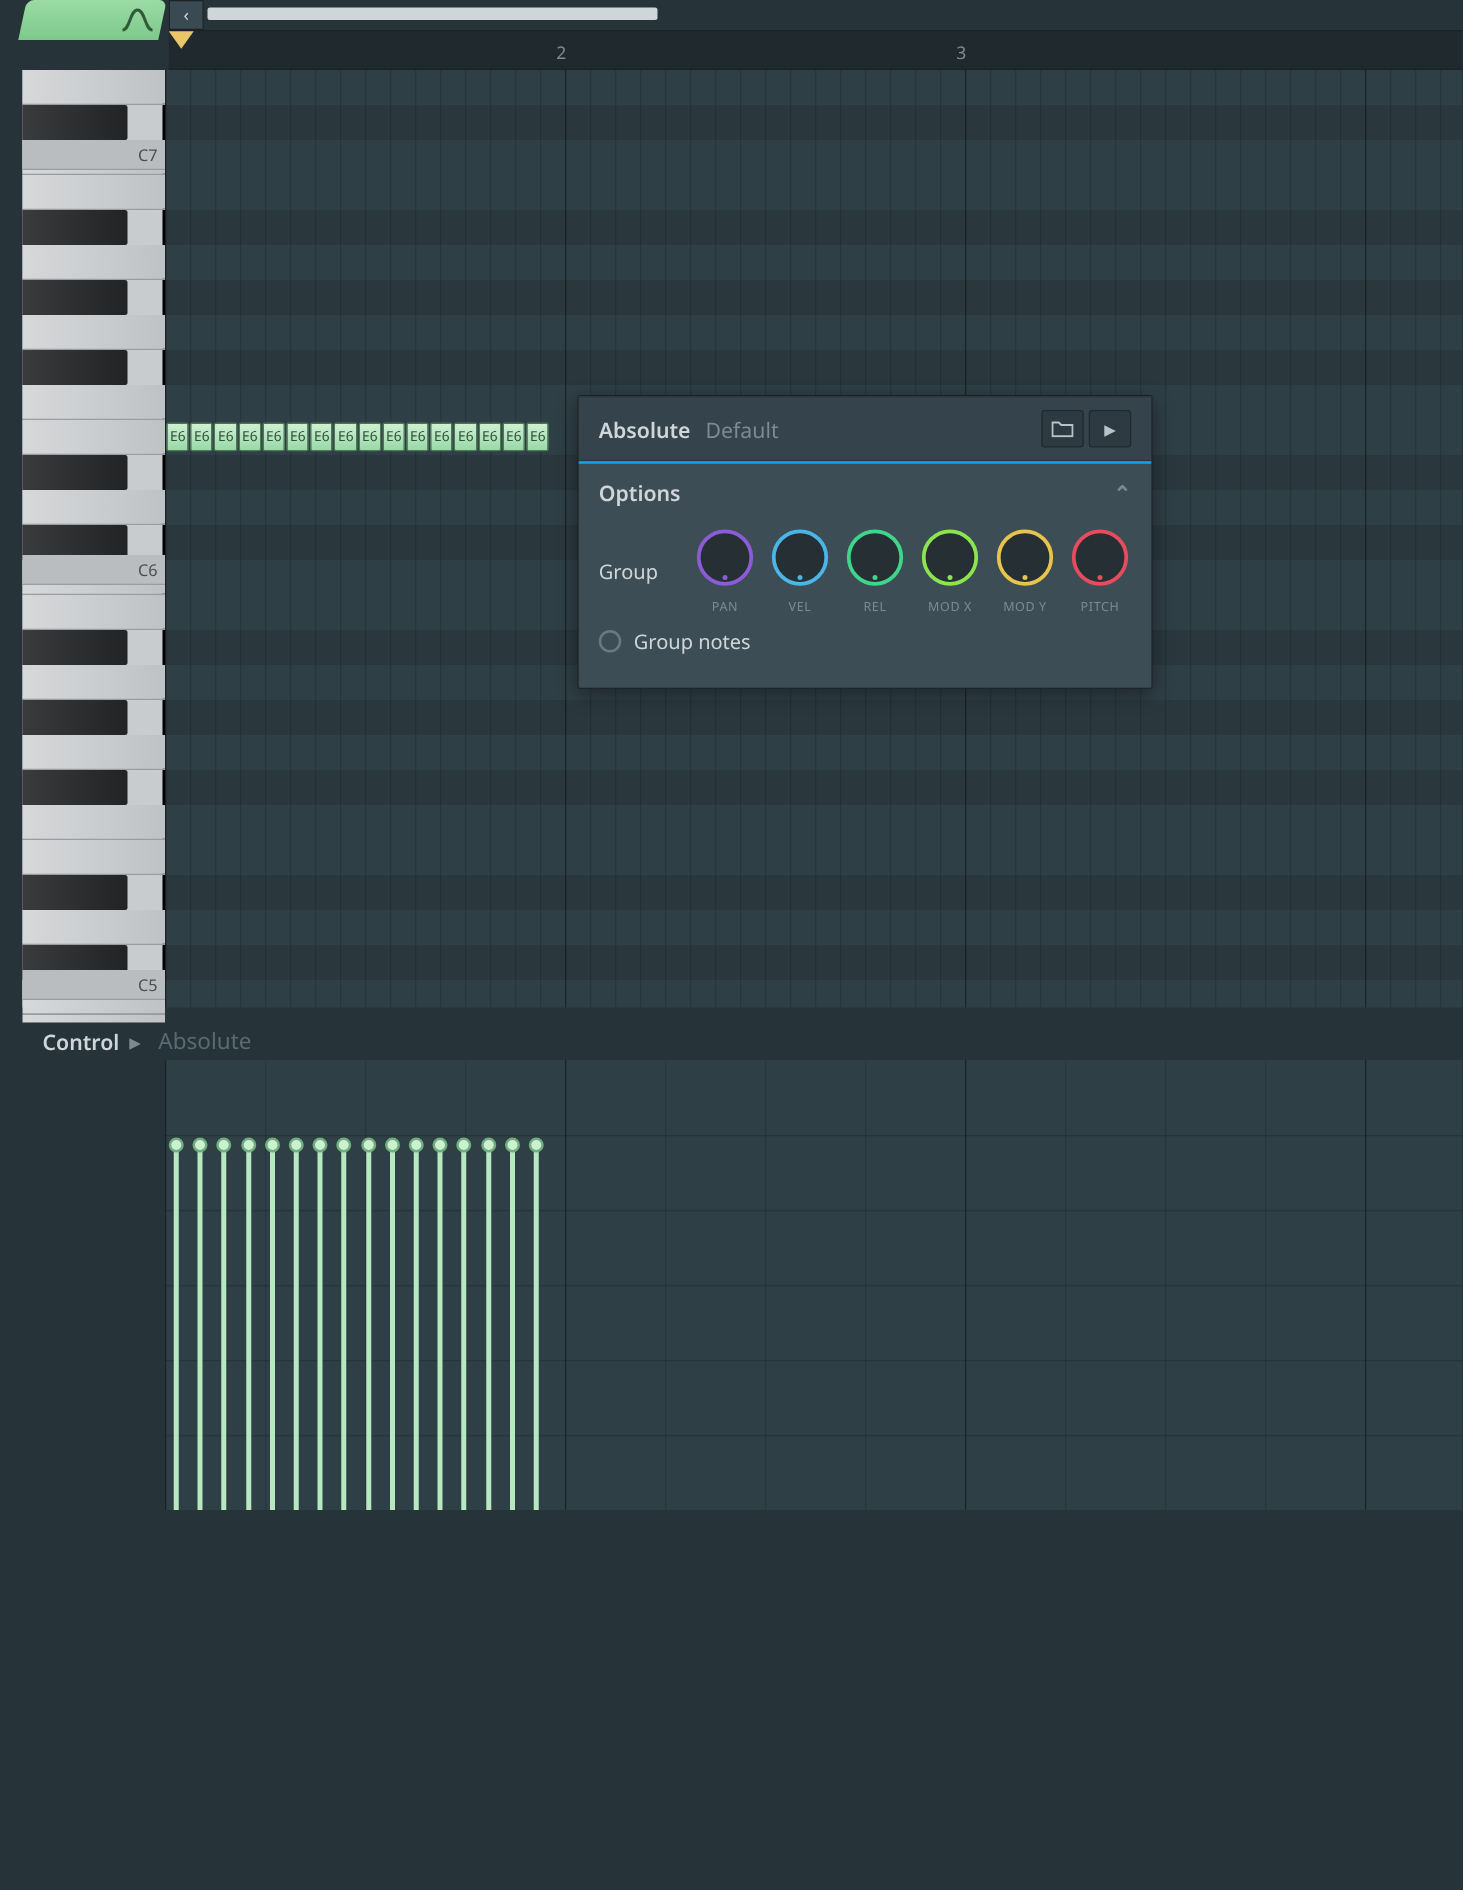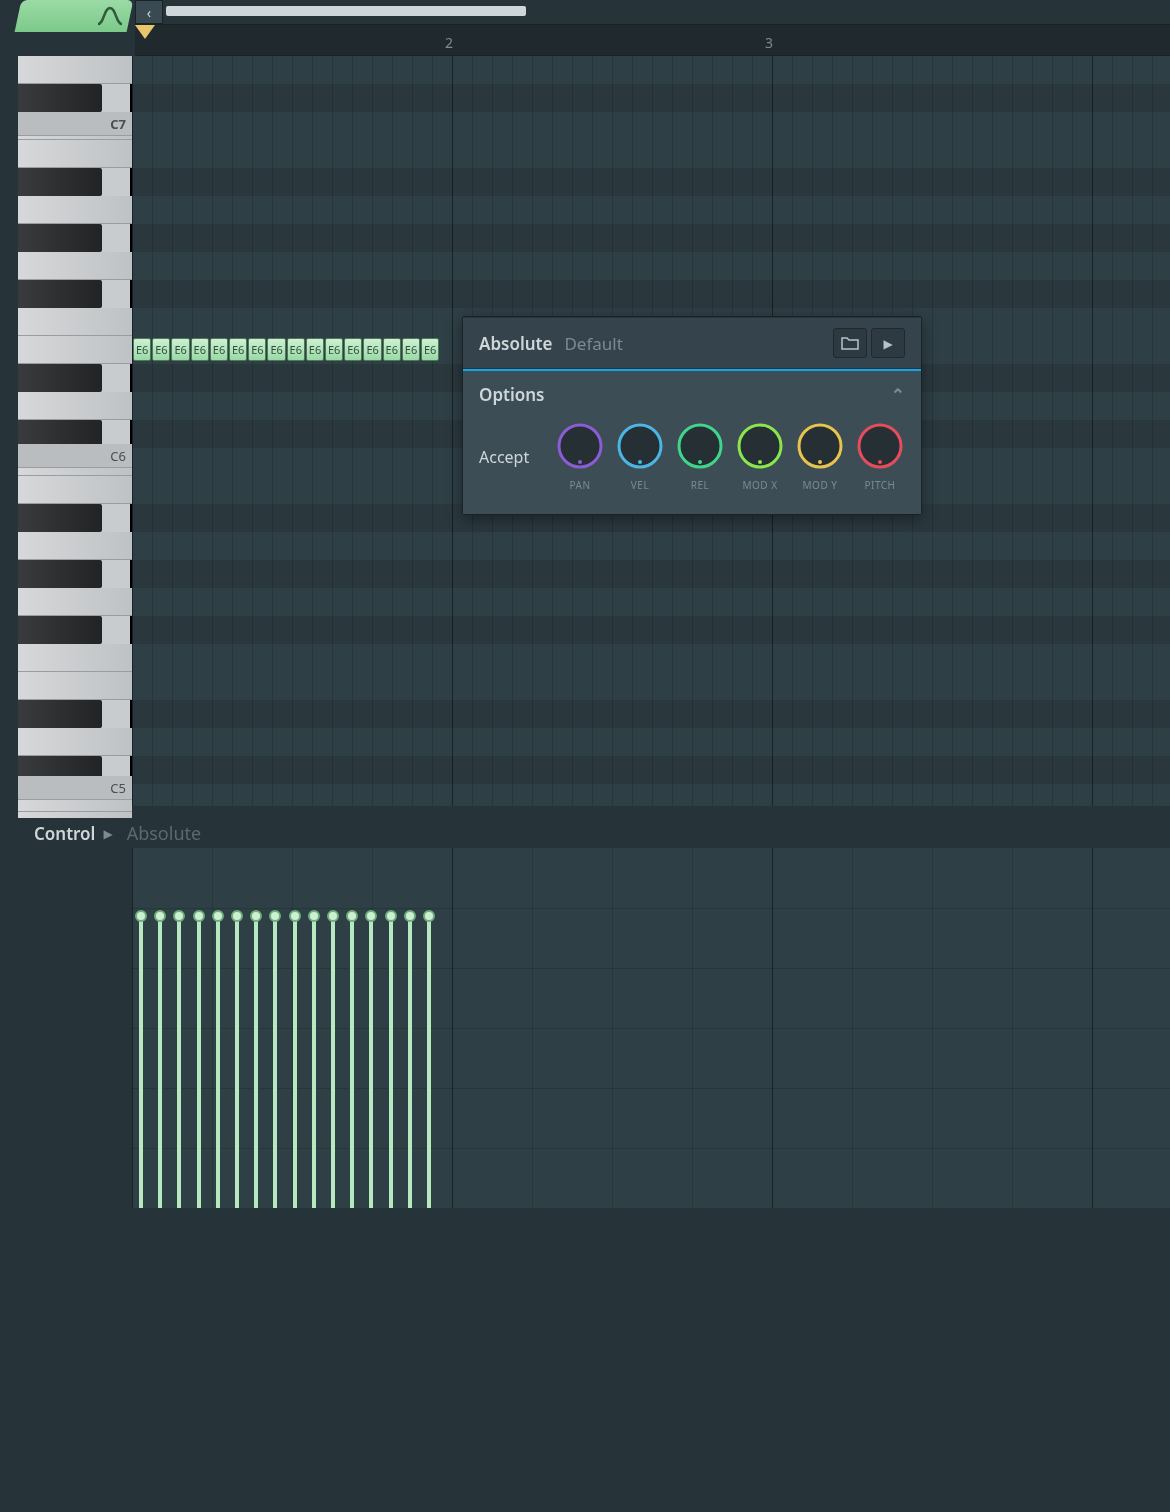--- a/index.html
+++ b/index.html
@@ -146,21 +146,21 @@
       <div class="blackkey" style="top: 504px;"></div>
       <div class="whitekey" style="top: 532px;"></div>
       <div class="blackkey" style="top: 560px;"></div>
       <div class="whitekey" style="top: 588px;"></div>
       <div class="whitekey" style="top: 616px;"></div>
       <div class="blackkey" style="top: 644px;"></div>
       <div class="whitekey" style="top: 672px;"></div>
       <div class="blackkey" style="top: 700px;"></div>
       <div class="whitekey" style="top: 728px;"></div>
       <div class="whitekey" style="top: 756px;"></div>
-      <div class="whitekey label" style="top: 56px; height: 24px; background: rgb(186, 189, 191); font-weight: bold;">C7</div>
+      <div class="whitekey label" style="top: 56px; height: 24px; background: rgb(186, 189, 191);">C7</div>
       <div class="whitekey label" style="top: 388px; height: 24px; background: rgb(186, 189, 191);">C6</div>
       <div class="whitekey label" style="top: 720px; height: 24px; background: rgb(186, 189, 191);">C5</div>
     </div>
 
 <div class="grid" id="grid">
       <div class="row dark" style="top: 28px;"></div>
       <div class="row dark" style="top: 112px;"></div>
       <div class="row dark" style="top: 168px;"></div>
       <div class="row dark" style="top: 224px;"></div>
       <div class="row dark" style="top: 308px;"></div>
@@ -317,21 +317,21 @@
   </div>
 
   <div class="dlg-body">
     <div class="opt-head">
       <span>Options</span>
       <span class="chev">⌃</span>
     </div>
     <div class="opt-content">
 
       <div class="krow" style="margin-bottom:6px">
-        <span class="klabel">Accept</span>
+        <span class="klabel">Group</span>
         <div id="level-knobs" style="display:flex">
               <div class="ringwrap">
                 <svg class="ring-svg" viewBox="0 0 48 48">
                   <circle cx="24" cy="24" r="20" fill="#262f33"></circle>
                   <circle cx="24" cy="24" r="21" fill="none" stroke="#8b5cd6" stroke-width="3"></circle>
                   <circle cx="24" cy="40" r="2" fill="#8b5cd6"></circle>
                 </svg>
                 <span class="ring-label">PAN</span>
               </div>
               <div class="ringwrap">
@@ -370,18 +370,22 @@
                 <svg class="ring-svg" viewBox="0 0 48 48">
                   <circle cx="24" cy="24" r="20" fill="#262f33"></circle>
                   <circle cx="24" cy="24" r="21" fill="none" stroke="#e64d5c" stroke-width="3"></circle>
                   <circle cx="24" cy="40" r="2" fill="#e64d5c"></circle>
                 </svg>
                 <span class="ring-label">PITCH</span>
               </div>
             </div>
       </div>
 
+      <div class="radio-row" style="margin-bottom:10px">
+        <div class="radio"></div>
+        <span class="radio-label">Group notes</span>
+      </div>
     </div>
   </div>
 
 </div>
 
 </div>
 
 </body></html>

